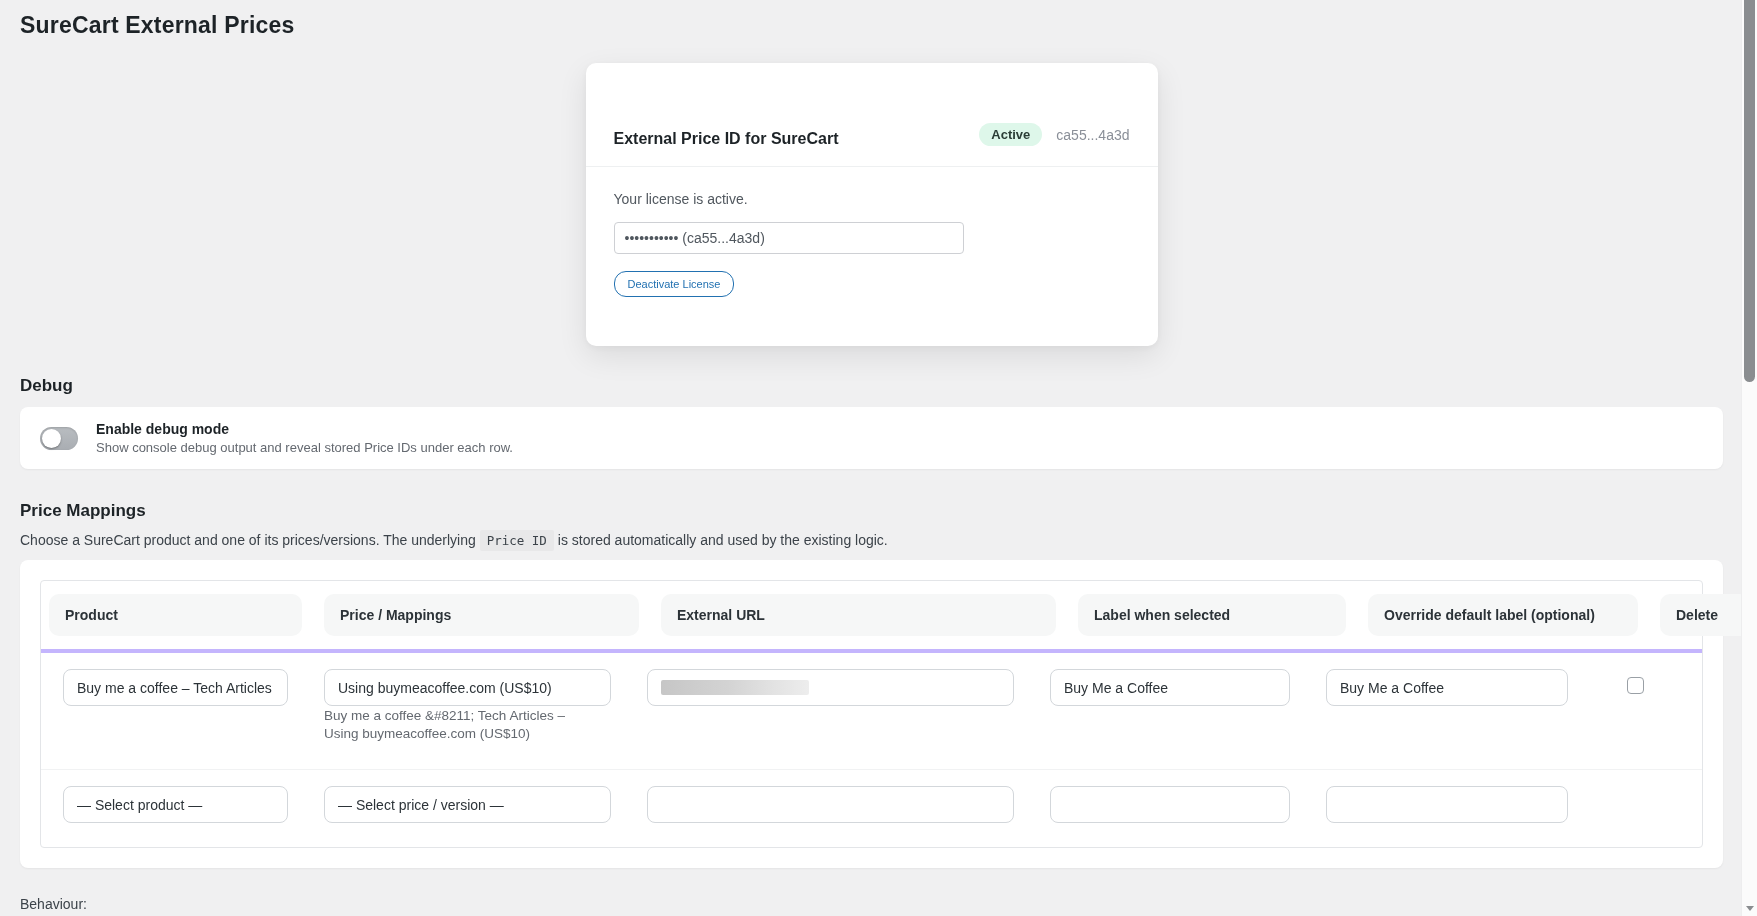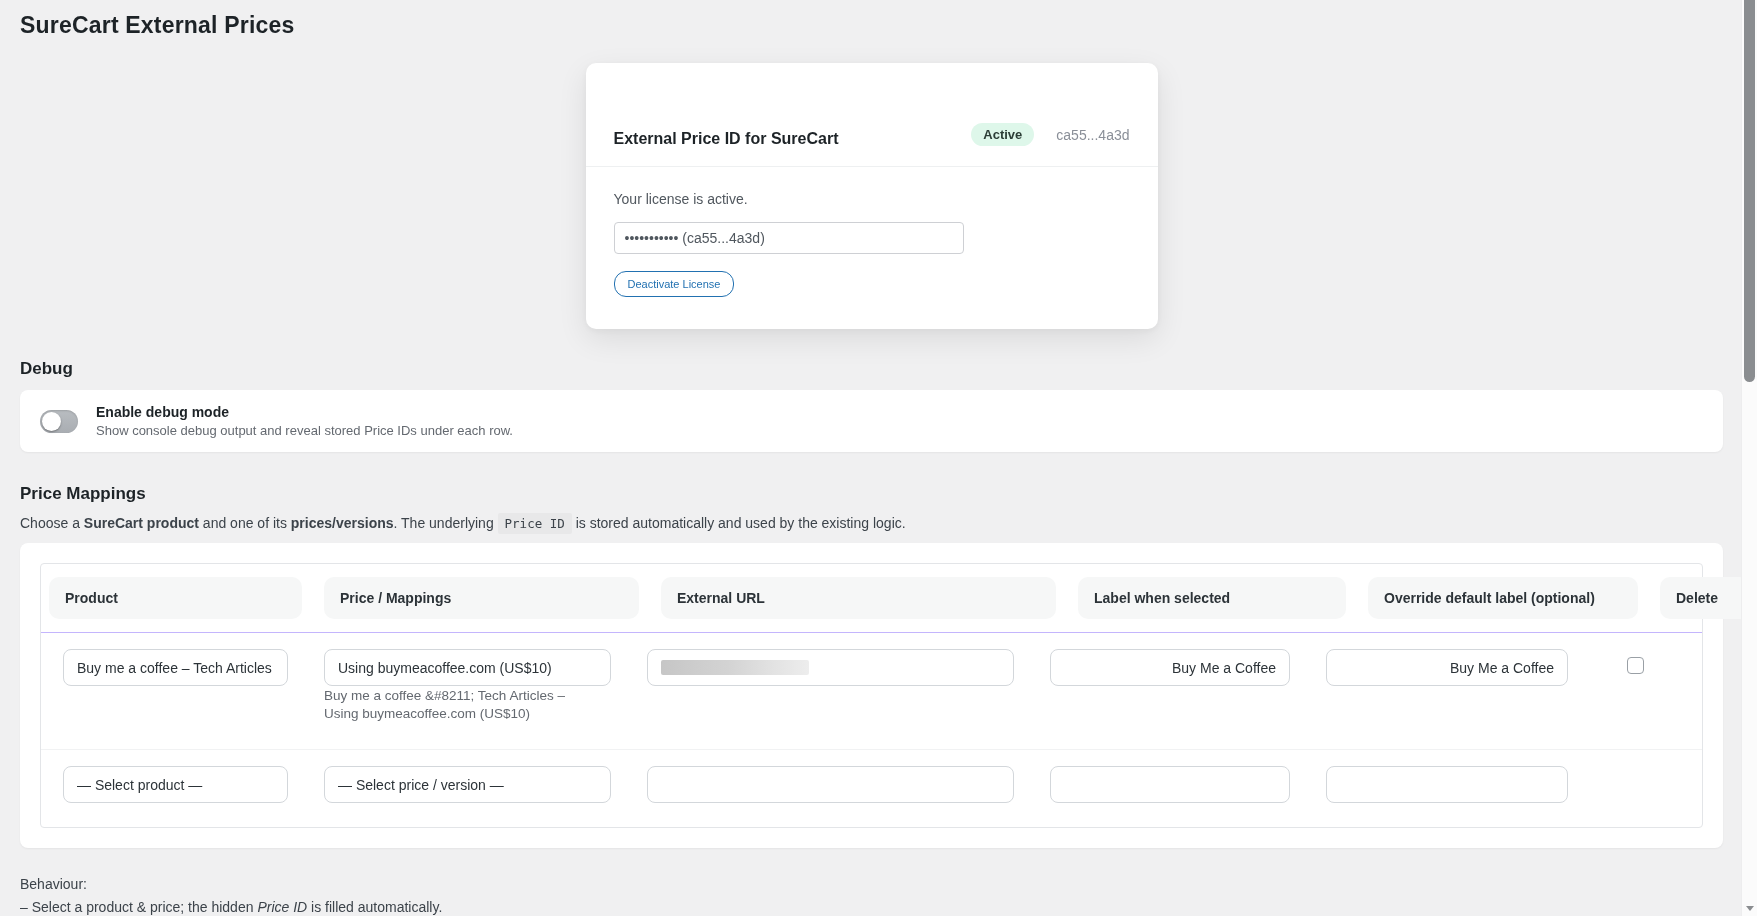--- a/index.html
+++ b/index.html
@@ -22,28 +22,28 @@
     width:572px; margin:24px auto 0 auto;
     background:#fff; border-radius:10px;
     box-shadow:0 10px 30px rgba(0,0,0,.09), 0 2px 6px rgba(0,0,0,.04);
   }
   .license-card .card-header {
     display:flex; align-items:flex-end; justify-content:space-between;
     padding:60px 28px 18px 28px;
     border-bottom:1px solid #eef0f1;
   }
   .card-title { font-size:16px; font-weight:700; color:#1d2327; }
-  .header-right { display:flex; align-items:center; gap:22px; padding-bottom:2px;justify-content:center; }
+  .header-right { display:flex; align-items:center; gap:14px; padding-bottom:2px;justify-content:center; }
   .status-badge {
     background:#def7ea; color:#2c3e37;
     font-size:13px; font-weight:600;
     padding:4px 12px; border-radius:12px;
   }
   .license-short { font-size:14px; color:#8a8f98; }
-  .card-body { padding:24px 28px 32px 28px; }
+  .card-body { padding:24px 28px 49px 28px; }
   .license-status-text { font-size:14px; color:#50575e; }
   .license-input {
     display:block; margin-top:15px; width:350px; height:32px;
     border:1px solid #ced0d4; border-radius:4px; background:#fff;
     padding:0 10px; font-size:14px; color:#50575e;
     font-family:"Liberation Sans", sans-serif;
   }
   .deactivate-btn {
     margin-top:17px; display:inline-block;
     background:#fff; border:1px solid #2271b1; color:#2271b1;
@@ -73,57 +73,57 @@
   .toggle .knob {
     position:absolute; left:2px; top:2px; width:19px; height:19px;
     background:#fff; border-radius:50%;
     box-shadow:0 1px 2px rgba(0,0,0,.35);
   }
   .toggle-label { font-size:14px; font-weight:700; color:#1d2327; }
   .toggle-desc { font-size:13px; color:#646970; margin-top:3px; }
 
   
   .mappings-desc { margin-top:11px; font-size:14px; color:#3c434a; }
-  .mappings-desc strong { font-weight:700; }
+  .mappings-desc strong { font-weight:400; }
   .mappings-desc code {
     font-family:"DejaVu Sans Mono", monospace;
     background:#e8e8e9; color:#3c434a;
     font-size:12.5px; padding:3px 7px; border-radius:2px;
   }
 
   
   .mappings-panel {
     margin-top:12px; width:1703px;
     background:#fff; border-radius:8px;
     box-shadow:0 1px 2px rgba(0,0,0,.05);
     padding:20px;
   }
   .inner-table { border:1px solid #e3e5e8; border-radius:4px; }
   .grid-row {
     display:grid;
     grid-template-columns:253px 315px 395px 268px 270px 90px;
     column-gap:8px;
   }
-  .thead-row { padding:13px 8px; border-bottom:1px solid #c4b5fd;gap:22px; }
+  .thead-row { padding:13px 8px; border-bottom:4px solid #c4b5fd;gap:22px; }
   .th-box {
     background:#f6f7f7; border-radius:10px;
     padding:13px 16px; font-size:14px; font-weight:600; color:#2c3338;
   }
   .body-row { padding:16px 8px; align-items:start; }
   .row-1 { border-bottom:1px solid #f1f2f3; padding-bottom:26px; }
   .row-2 { padding-bottom:24px; }
   .cell { padding:0 14px; }
   .ctl {
     width:100%; height:37px;
     border:1px solid #d3d7db; border-radius:8px; background:#fff;
     font-size:14px; color:#2c3338; padding:0 13px;
     font-family:"Liberation Sans", sans-serif;
     display:flex; align-items:center;
   }
-  input.ctl { display:block;text-align:right; }
+  input.ctl { display:block; }
   .select-box { cursor:pointer; white-space:nowrap; overflow:hidden; }
   .helper-text {
     margin-top:1px; font-size:13.5px; color:#646970;
     line-height:1.35; max-width:250px;
   }
   .url-input { position:relative; }
   .redacted-bar {
     width:148px; height:15px; border-radius:2px;
     background:linear-gradient(90deg,#c6c6c6 0%,#d3d3d3 45%,#e2e2e2 75%,#ededed 100%);
     filter:blur(0.6px);

